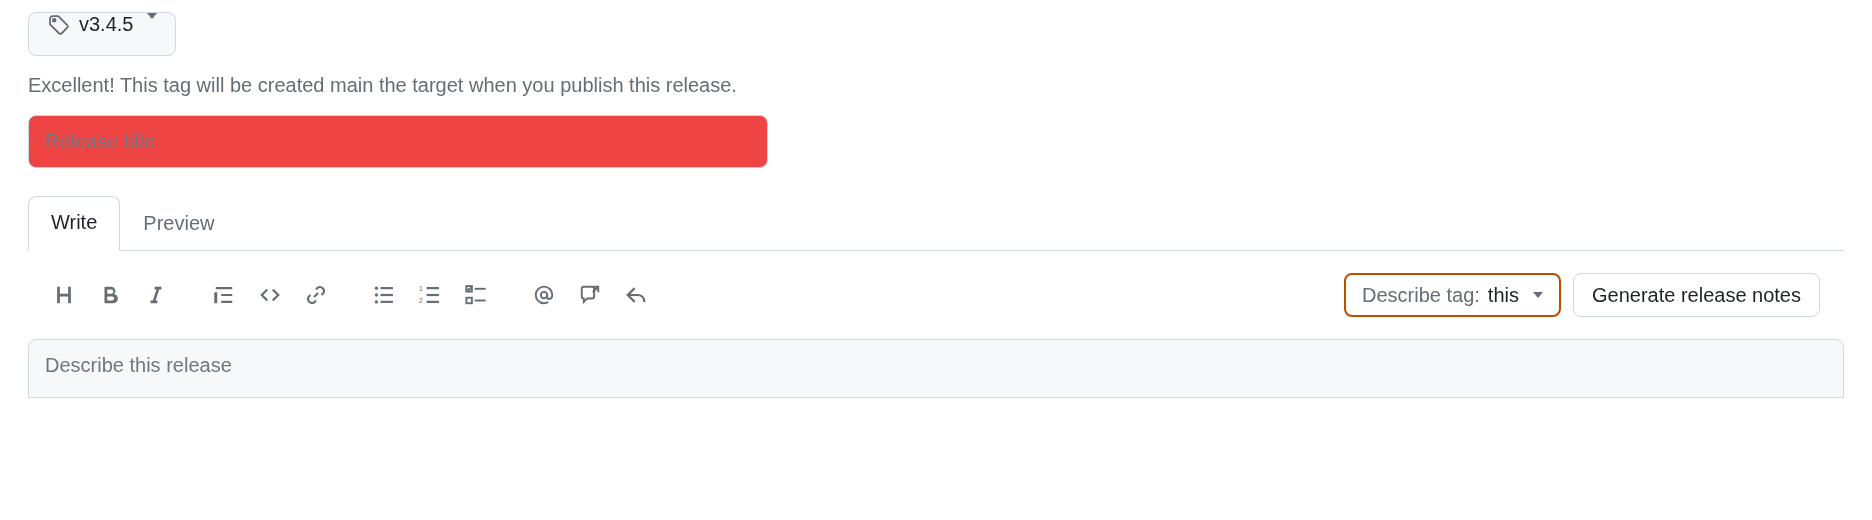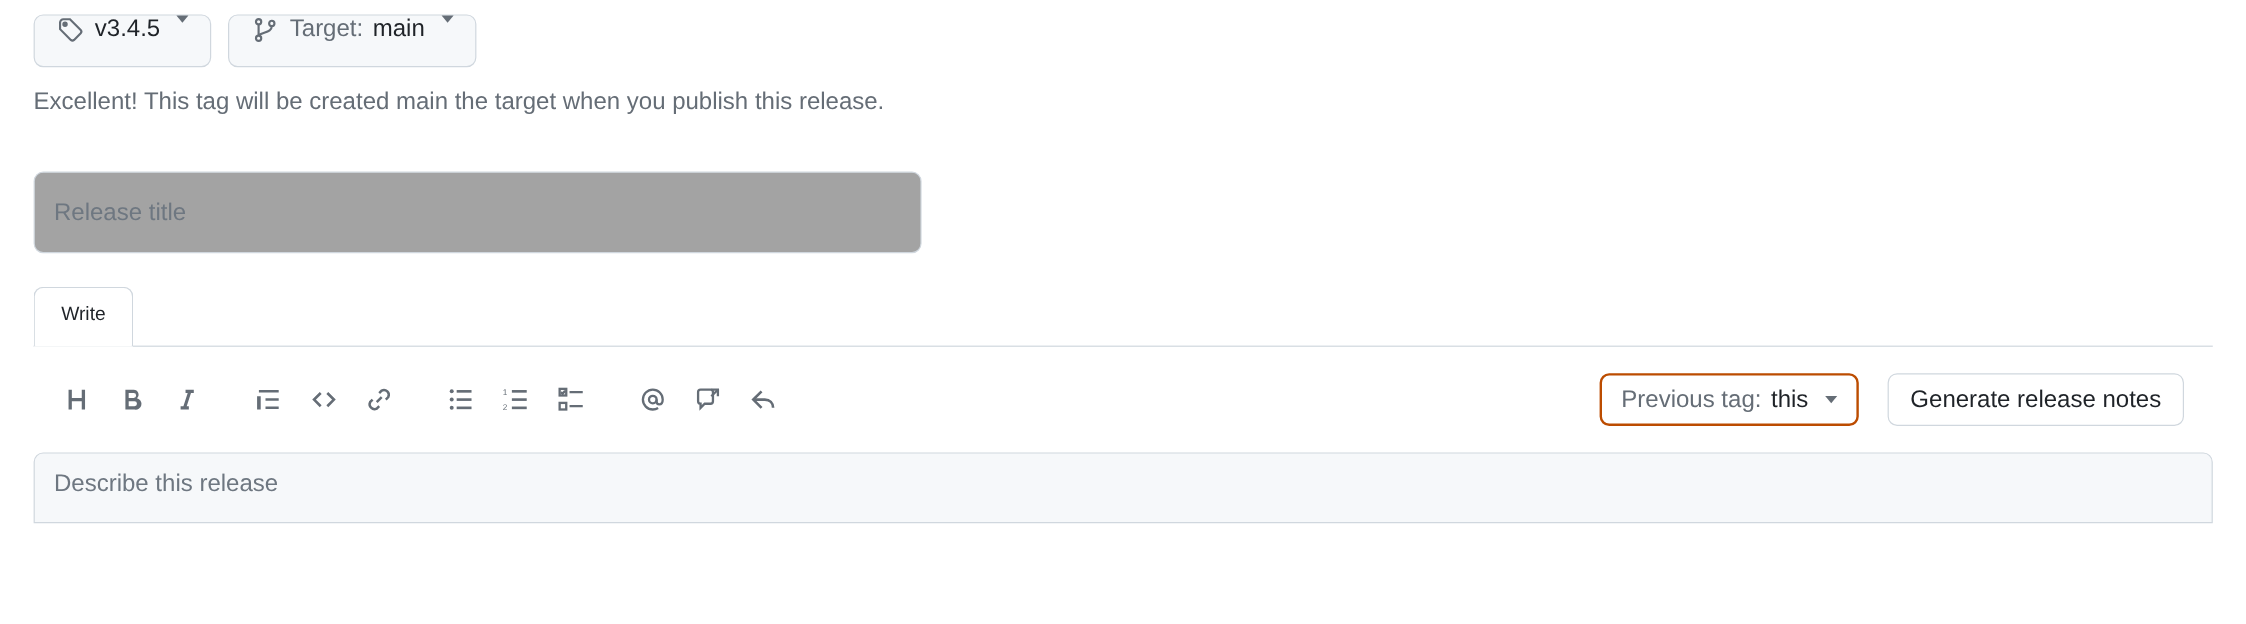--- a/index.html
+++ b/index.html
@@ -34,40 +34,40 @@
       border-right: 5px solid transparent;
       border-top: 6px solid #656d76;
       margin-left: 6px;
     }
     .hint {
       margin-top: 18px;
       font-size: 20px;
       color: #656d76;
     }
     .input-title {
-      margin-top: 46px;
+      margin-top: 18px;
       width: 740px;
-      height: 68px;
+      height: 53px;
       padding: 0 16px;
-      background: #a3a3a3;
+      background: #ef4444;
       border: 1px solid #d0d7de;
       border-radius: 8px;
       font-size: 20px;
       color: #1f2328;
     }
     .input-title::placeholder { color: #6e7781; }
     .tabs {
       margin-top: 28px;
       display: flex;
       align-items: flex-end;
       border-bottom: 1px solid #d0d7de;
     }
     .tab {
       padding: 14px 22px 16px;
-      font-size: 16px;
+      font-size: 20px;
       color: #656d76;
       cursor: pointer;
       background: transparent;
       border: 1px solid transparent;
       border-bottom: none;
       margin-bottom: -1px;
     }
     .tab.active {
       color: #1f2328;
       background: #ffffff;
@@ -110,21 +110,21 @@
       display: inline-flex;
       align-items: center;
       height: 44px;
       padding: 0 18px;
       border: 1px solid #d0d7de;
       border-radius: 8px;
       font-size: 20px;
       color: #1f2328;
       background: #ffffff;
       cursor: pointer;
-      margin-left: 14px;
+      margin-left: 2px;
     }
     .desc {
       width: 100%;
       border: 1px solid #d0d7de;
       border-radius: 8px 8px 0 0;
       background: #f6f8fa;
       padding: 14px 16px;
       font-size: 20px;
       color: #6e7781;
       height: 59px;
@@ -140,42 +140,29 @@
     <span class="icon-btn">
       <svg viewBox="0 0 16 16" fill="none" stroke="currentColor" stroke-width="1.3">
         <path d="M1.5 3.5 A2 2 0 0 1 3.5 1.5 L7.5 1.5 L14 8 A1.5 1.5 0 0 1 14 10 L10 14 A1.5 1.5 0 0 1 8 14 L1.5 7.5 Z"></path>
         <circle cx="4.5" cy="4.5" r="1" fill="currentColor"></circle>
       </svg>
     </span>
     <span class="label-strong">v3.4.5</span>
     <span class="caret"></span>
   </button>
 
-  <button class="btn">
-    <span class="icon-btn">
-      <svg viewBox="0 0 16 16" fill="none" stroke="currentColor" stroke-width="1.3">
-        <circle cx="4" cy="3" r="1.6"></circle>
-        <circle cx="4" cy="13" r="1.6"></circle>
-        <circle cx="12" cy="4" r="1.6"></circle>
-        <path d="M4 4.6 V11.4"></path>
-        <path d="M12 5.6 C12 9 8 9 4 11"></path>
-      </svg>
-    </span>
-    <span class="label-muted">Target:</span>
-    <span class="label-strong">main</span>
-    <span class="caret"></span>
-  </button>
 </div>
 
 <p class="hint">Excellent! This tag will be created main the target when you publish this release.</p>
 
 <input class="input-title" type="text" placeholder="Release title" style="">
 
 <div class="tabs">
   <div class="tab active">Write</div>
+  <div class="tab">Preview</div>
 </div>
 
 <div class="toolbar">
   <div class="group">
     <span class="icon-btn">
       <svg viewBox="0 0 16 16" fill="currentColor">
           <path d="M3 2h2v5h6V2h2v12h-2V9H5v5H3z"></path>
         </svg>
     </span>
     <span class="icon-btn">
@@ -257,21 +244,21 @@
       <svg viewBox="0 0 16 16" fill="none" stroke="currentColor" stroke-width="1.6">
           <path d="M7 3 2 8l5 5"></path>
           <path d="M2 8h7c3 0 5 2 5 5"></path>
         </svg>
     </span>
   </div>
 
   <div class="spacer"></div>
 
   <button class="prev-tag">
-    <span class="k">Previous tag:</span>
+    <span class="k">Describe tag:</span>
     <span class="v">this</span>
     <span class="caret"></span>
   </button>
 
   <button class="gen-btn">Generate release notes</button>
 </div>
 
 <div class="desc">Describe this release</div>
 
 

